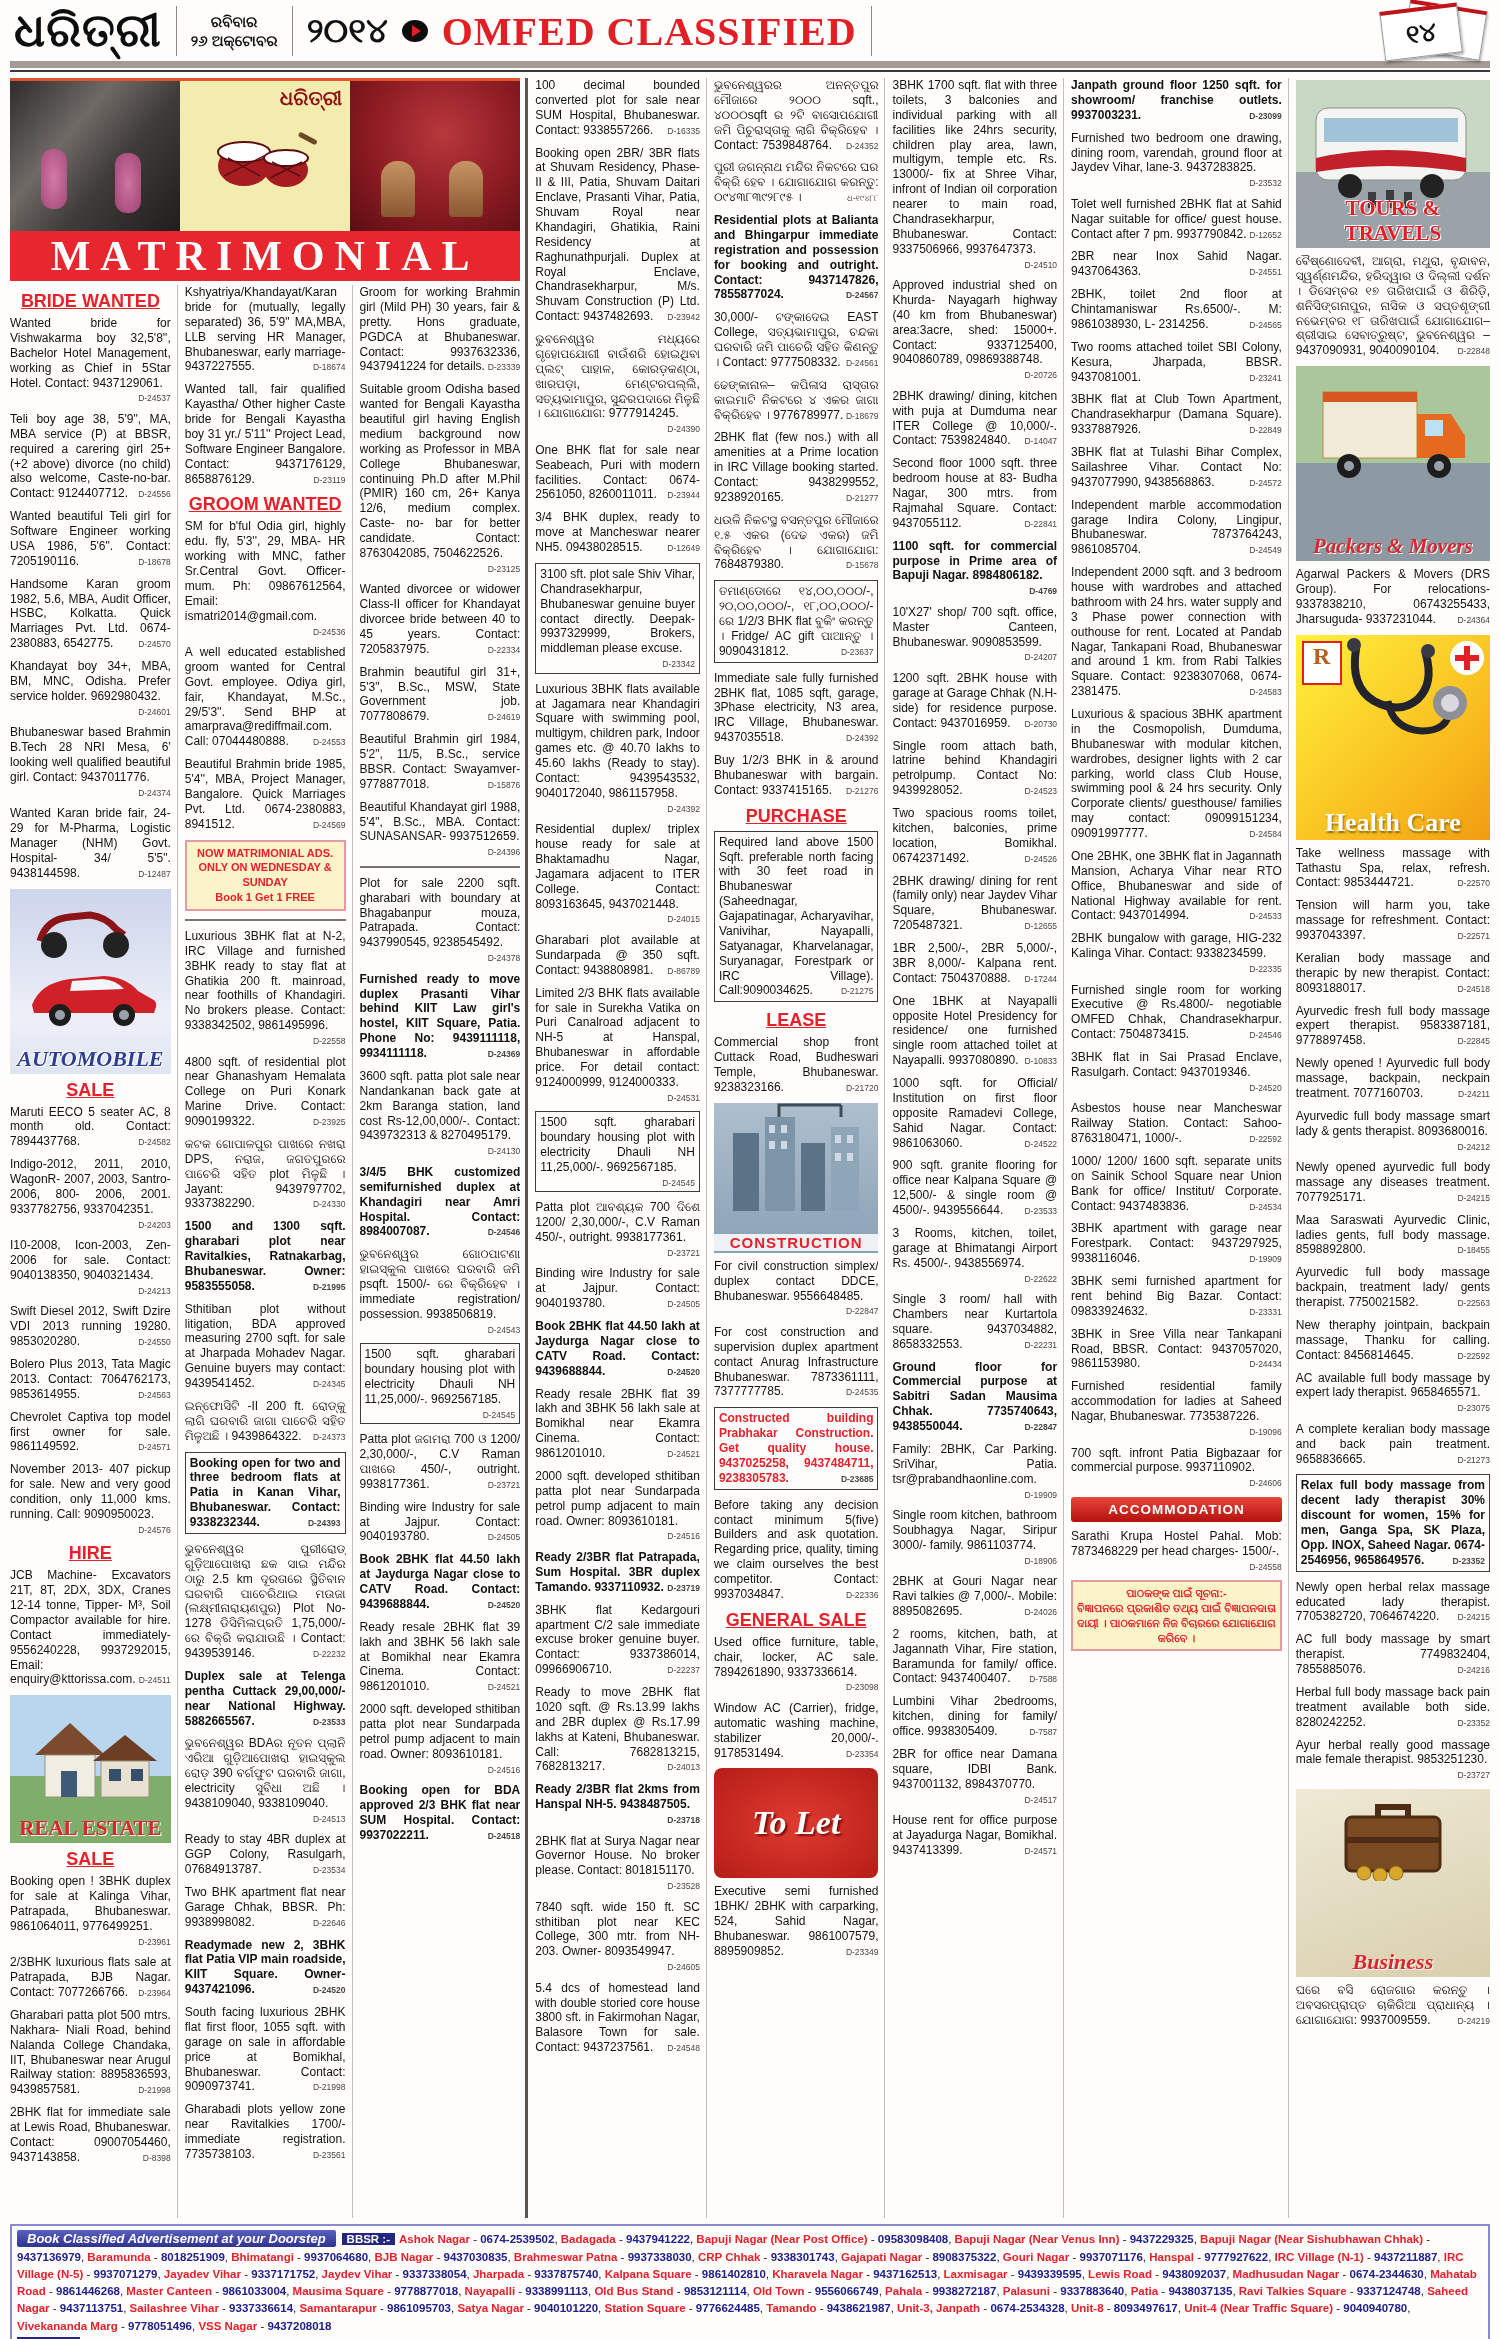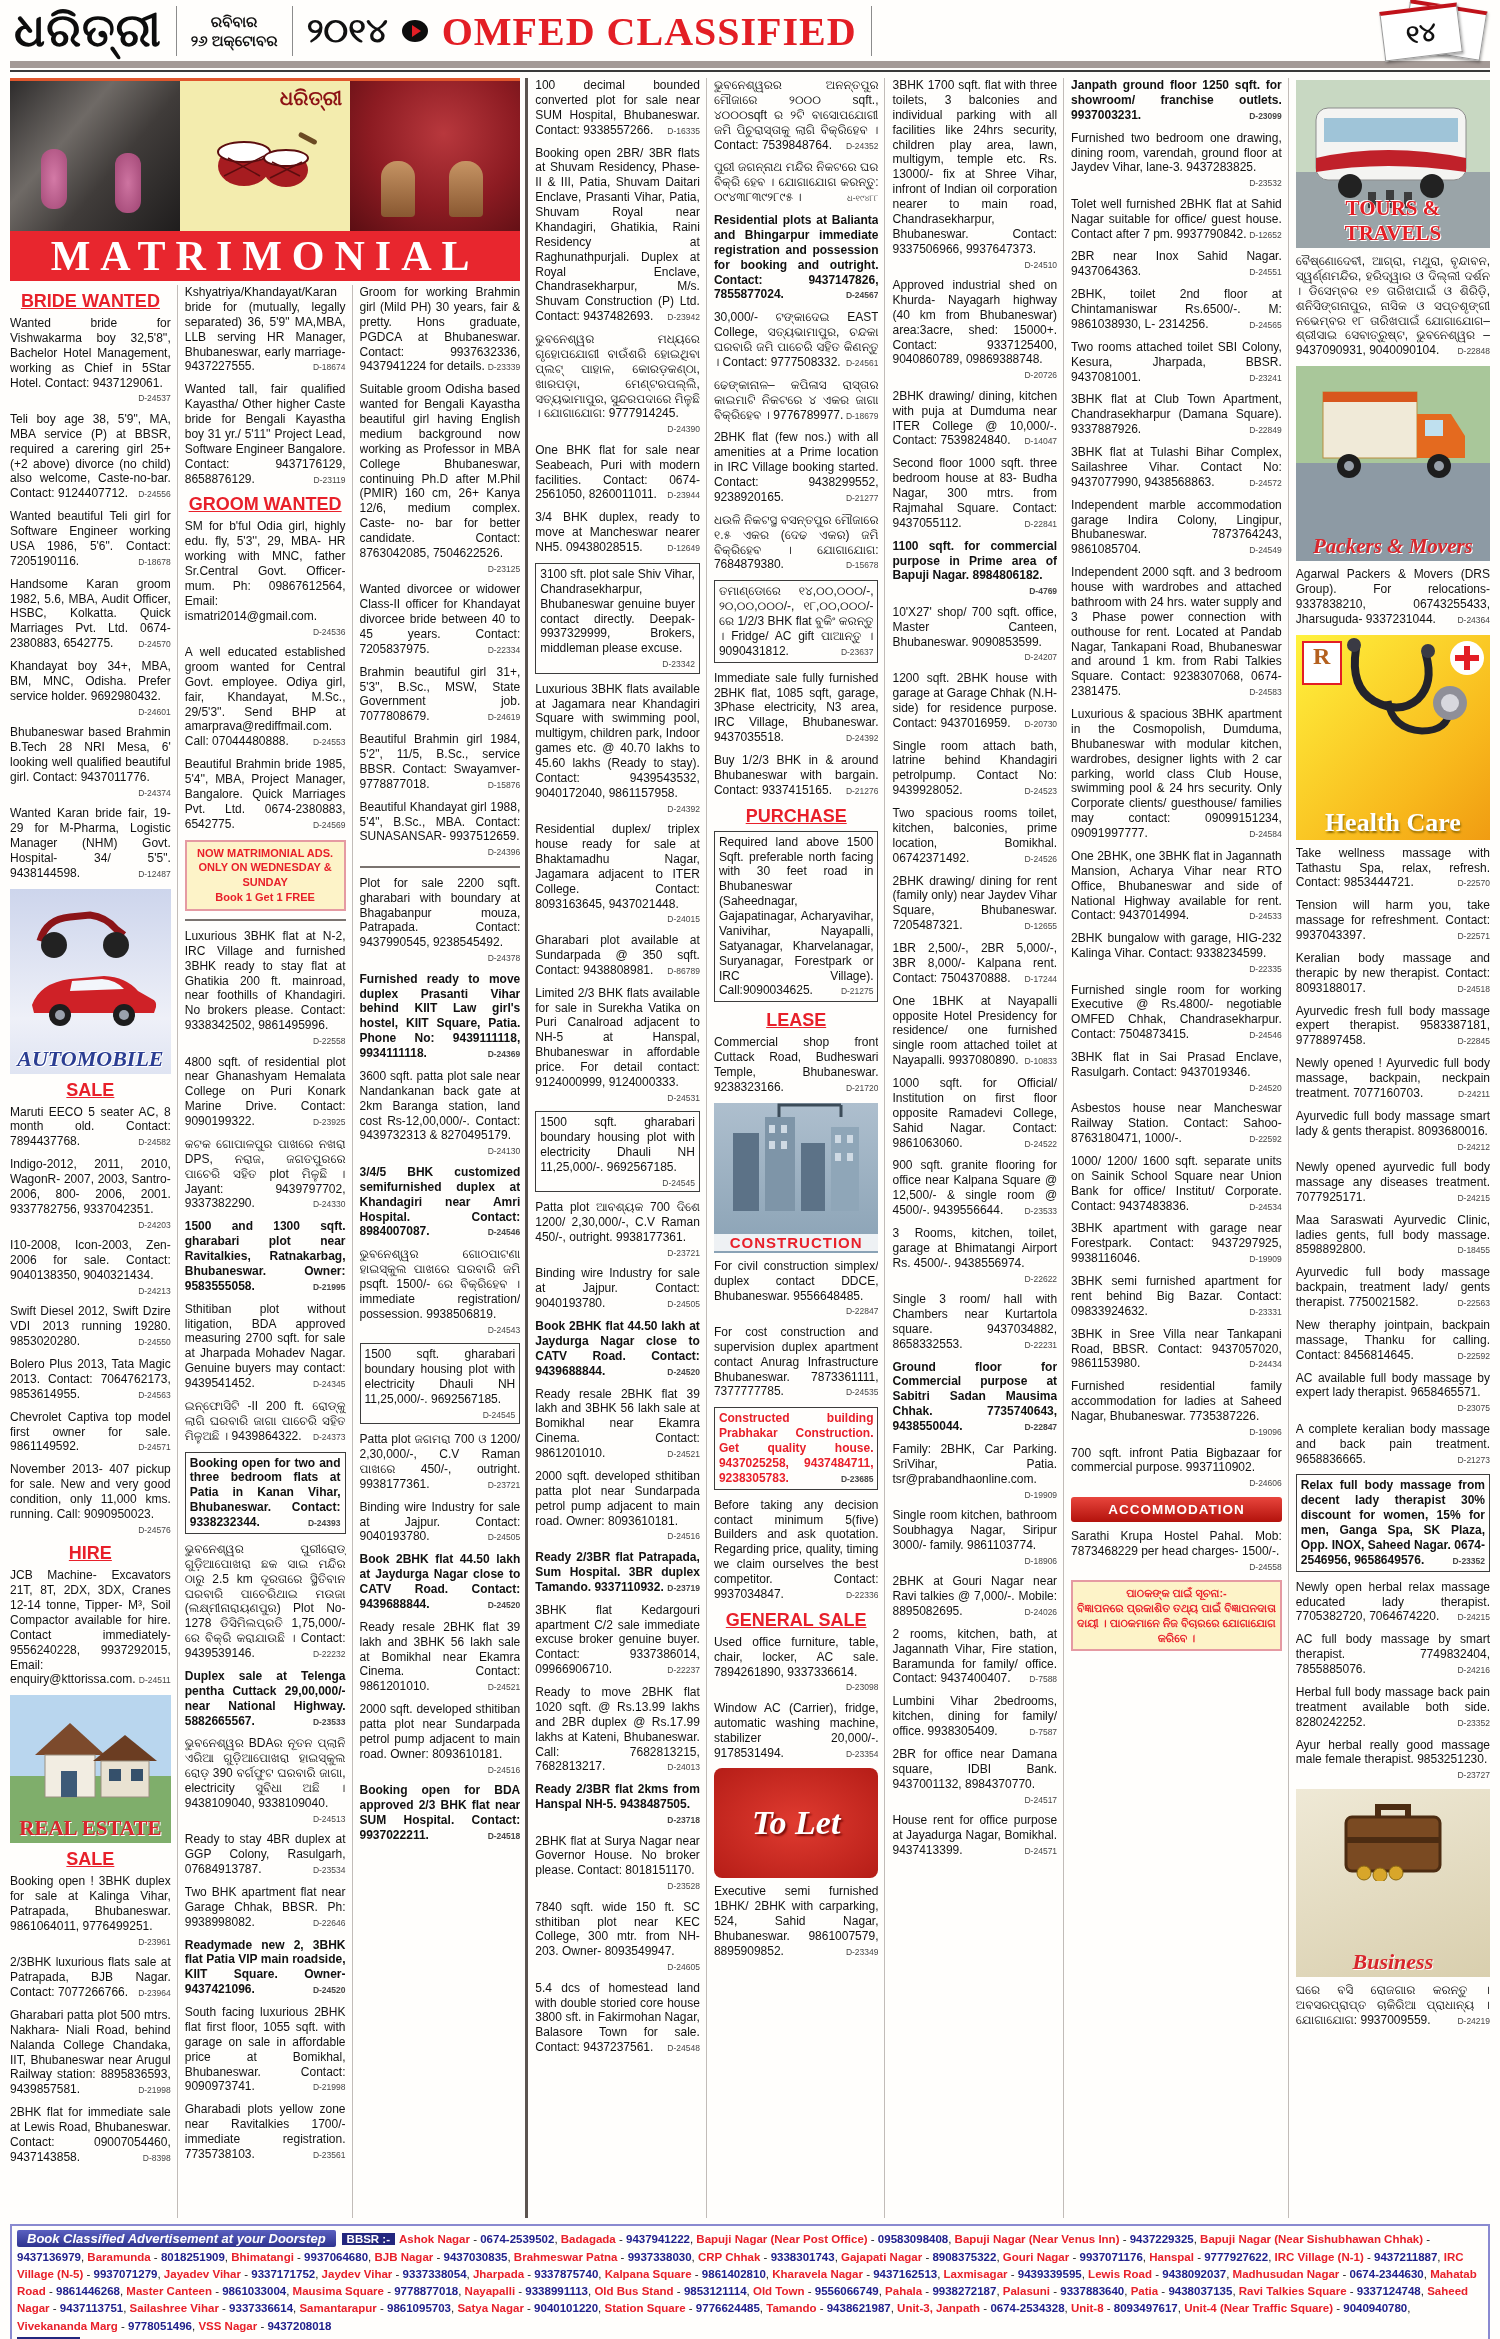--- a/index.html
+++ b/index.html
@@ -138,21 +138,21 @@
       </div>
       <div class="matri-cols">
         <div class="col" id="col1">
             <div class="sec-head">BRIDE WANTED</div>
             <p class="ad"><span>Wanted bride for Vishwakarma boy 32,5'8'', Bachelor Hotel Management, working as Chief in 5Star Hotel. Contact: 9437129061. </span><span class="adid">D-24537</span></p>
             <p class="ad"><span>Teli boy age 38, 5'9", MA, MBA service (P) at BBSR, required a carering girl 25+ (+2 above) divorce (no child) also welcome, Caste-no-bar. Contact: 9124407712. </span><span class="adid">D-24556</span></p>
             <p class="ad"><span>Wanted beautiful Teli girl for Software Engineer working USA 1986, 5'6". Contact: 7205190116. </span><span class="adid">D-18678</span></p>
             <p class="ad"><span>Handsome Karan groom 1982, 5.6, MBA, Audit Officer, HSBC, Kolkatta. Quick Marriages Pvt. Ltd. 0674-2380883, 6542775. </span><span class="adid">D-24570</span></p>
             <p class="ad"><span>Khandayat boy 34+, MBA, BM, MNC, Odisha. Prefer service holder. 9692980432. </span><span class="adid">D-24601</span></p>
             <p class="ad"><span>Bhubaneswar based Brahmin B.Tech 28 NRI Mesa, 6' looking well qualified beautiful girl. Contact: 9437011776. </span><span class="adid">D-24374</span></p>
-            <p class="ad"><span>Wanted Karan bride fair, 19-29 for M-Pharma, Logistic Manager (NHM) Govt. Hospital- 34/ 5'5". 9438144598. </span><span class="adid">D-12487</span></p>
+            <p class="ad"><span>Wanted Karan bride fair, 24-29 for M-Pharma, Logistic Manager (NHM) Govt. Hospital- 34/ 5'5". 9438144598. </span><span class="adid">D-12487</span></p>
             <div class="imgbox img-automobile">
               <svg width="140" height="150" viewBox="0 0 140 150">
                 <path d="M20 52 q6 -22 30 -24 l20 -2 q16 2 26 14 l8 6" fill="none" stroke="#8c1418" stroke-width="7"></path>
                 <circle cx="34" cy="56" r="13" fill="#222"></circle>
                 <circle cx="96" cy="56" r="13" fill="#222"></circle>
                 <path d="M12 116 q8 -22 38 -26 l34 -3 q22 1 34 15 l14 8 q5 2 4 8 l-2 6 H14 Z" fill="#cf2127"></path>
                 <path d="M52 92 l30 -2 q14 1 22 10 l-54 2 Z" fill="#f3f6fb"></path>
                 <circle cx="40" cy="126" r="11" fill="#1d1d1d"></circle>
                 <circle cx="40" cy="126" r="5" fill="#9aa2ad"></circle>
                 <circle cx="104" cy="126" r="11" fill="#1d1d1d"></circle>
@@ -187,21 +187,21 @@
             <p class="ad"><span>2/3BHK luxurious flats sale at Patrapada, BJB Nagar. Contact: 7077266766. </span><span class="adid">D-23964</span></p>
             <p class="ad"><span>Gharabari patta plot 500 mtrs. Nakhara- Niali Road, behind Nalanda College Chandaka, IIT, Bhubaneswar near Arugul Railway station: 8895836593, 9439857581. </span><span class="adid">D-21998</span></p>
             <p class="ad"><span>2BHK flat for immediate sale at Lewis Road, Bhubaneswar. Contact: 09007054460, 9437143858. </span><span class="adid">D-8398</span></p>
           </div>
         <div class="col" id="col2">
             <p class="ad"><span>Kshyatriya/Khandayat/Karan bride for (mutually, legally separated) 36, 5'9" MA,MBA, LLB serving HR Manager, Bhubaneswar, early marriage- 9437227555. </span><span class="adid">D-18674</span></p>
             <p class="ad"><span>Wanted tall, fair qualified Kayastha/ Other higher Caste bride for Bengali Kayastha boy 31 yr./ 5'11'' Project Lead, Software Engineer Bangalore. Contact: 9437176129, 8658876129. </span><span class="adid">D-23119</span></p>
             <div class="sec-head">GROOM WANTED</div>
             <p class="ad"><span>SM for b'ful Odia girl, highly edu. fly, 5'3'', 29, MBA- HR working with MNC, father Sr.Central Govt. Officer- mum. Ph: 09867612564, Email: ismatri2014@gmail.com. </span><span class="adid">D-24536</span></p>
             <p class="ad"><span>A well educated established groom wanted for Central Govt. employee. Odiya girl, fair, Khandayat, M.Sc., 29/5'3''. Send BHP at amarprava@rediffmail.com. Call: 07044480888. </span><span class="adid">D-24553</span></p>
-            <p class="ad"><span>Beautiful Brahmin bride 1985, 5'4'', MBA, Project Manager, Bangalore. Quick Marriages Pvt. Ltd. 0674-2380883, 6542775. </span><span class="adid">D-24569</span></p>
+            <p class="ad"><span>Beautiful Brahmin bride 1985, 5'4'', MBA, Project Manager, Bangalore. Quick Marriages Pvt. Ltd. 0674-2380883, 8941512. </span><span class="adid">D-24569</span></p>
             <div class="note">
               <div>NOW MATRIMONIAL ADS. ONLY ON WEDNESDAY &amp; SUNDAY</div>
               <div>Book 1 Get 1 FREE</div>
             </div>
             <div class="divider"></div>
             <p class="ad"><span>Luxurious 3BHK flat at N-2, IRC Village and furnished 3BHK ready to stay flat at Ghatikia 200 ft. mainroad, near foothills of Khandagiri. No brokers please. Contact: 9338342502, 9861495996. </span><span class="adid">D-22558</span></p>
             <p class="ad"><span>4800 sqft. of residential plot near Ghanashyam Hemalata College on Puri Konark Marine Drive. Contact: 9090199322. </span><span class="adid">D-23925</span></p>
             <p class="ad"><span>କଟକ ଗୋପାଳପୁର ପାଖରେ ନଖରା DPS, ନରାଜ, ଜଗତପୁରରେ ପାଚେରି ସହିତ plot ମିଳୁଛି । Jayant: 9439797702, 9337382290. </span><span class="adid">D-24330</span></p>
             <p class="ad b"><span>1500 and 1300 sqft. gharabari plot near Ravitalkies, Ratnakarbag, Bhubaneswar. Owner: 9583555058. </span><span class="adid">D-21995</span></p>
             <p class="ad"><span>Sthitiban plot without litigation, BDA approved measuring 2700 sqft. for sale at Jharpada Mohadev Nagar. Genuine buyers may contact: 9439541452. </span><span class="adid">D-24345</span></p>

